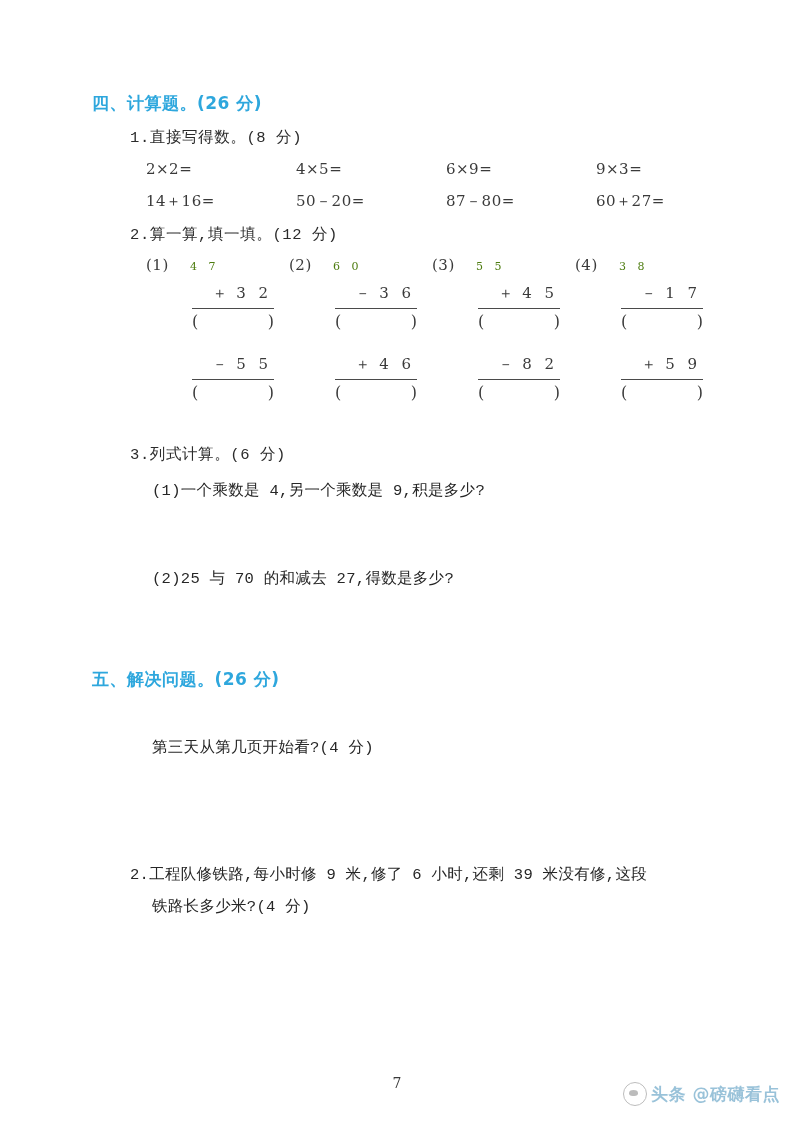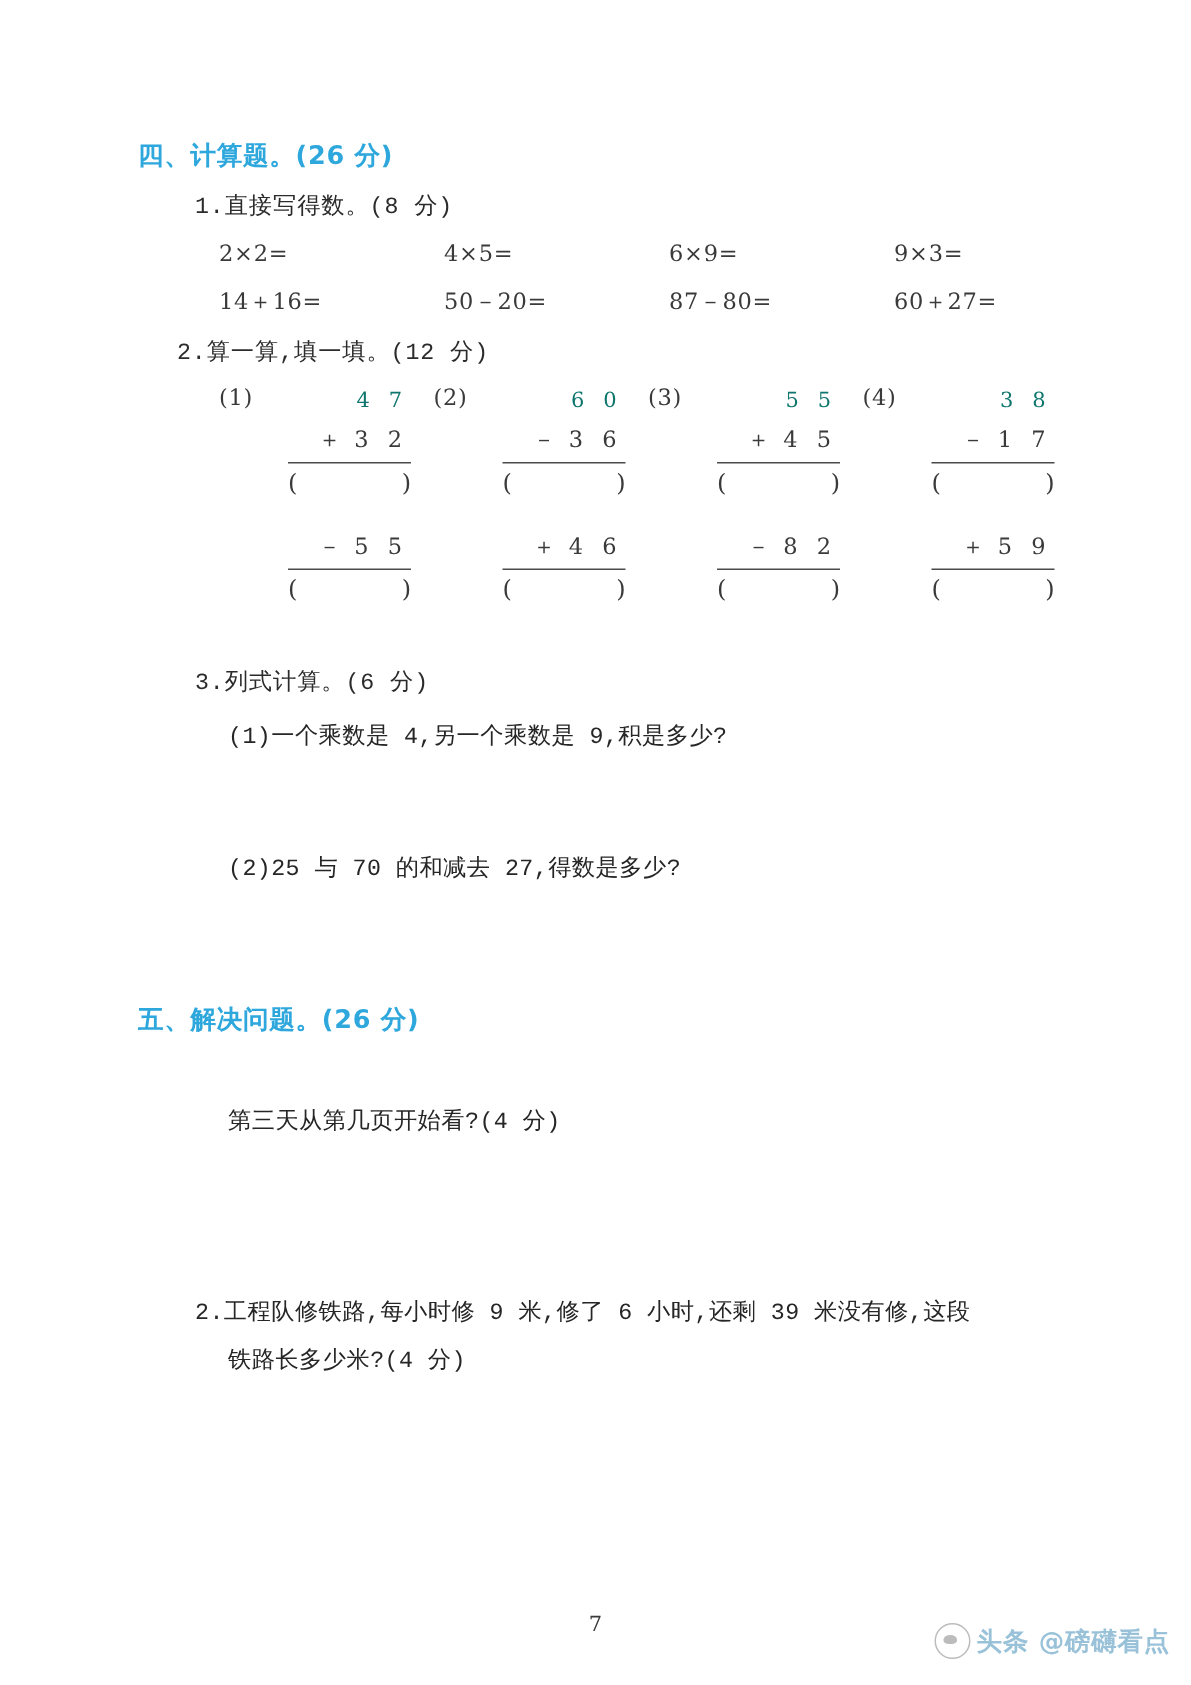--- a/index.html
+++ b/index.html
@@ -87,23 +87,22 @@
     top: 0;
     font-size: 15px;
     color: #3a3a3a;
     letter-spacing: 0.5px;
   }
   .vstack {
     margin-left: 44px;
     width: 86px;
   }
   .vline-num {
-    text-align: right;
-    font-size: 14px;
-    color: #0f766e;
+    font-size: 11px;
+    color: #4d7c0f;
     letter-spacing: 4px;
     padding-right: 4px;
     height: 22px;
     line-height: 22px;
     white-space: nowrap;
   }
   .vline-op {
     font-size: 15px;
     color: #3a3a3a;
     height: 30px;
@@ -203,21 +202,21 @@
     <span class="cell">9×3=</span>
   </div>
 
   <div class="hrow" style="top:192px;">
     <span class="cell">14＋16=</span>
     <span class="cell">50－20=</span>
     <span class="cell">87－80=</span>
     <span class="cell">60＋27=</span>
   </div>
 
-  <div class="t t-sub" style="left:118px; top:224px;text-align:right;">2.算一算,填一填。(12 分)</div>
+  <div class="t t-sub" style="left:130px; top:224px;text-align:right;">2.算一算,填一填。(12 分)</div>
 
   <div class="vgrid">
 
     <div class="vcol">
       <span class="idx">(1)</span>
       <div class="vstack">
         <div class="vline-num">4 7</div>
         <div class="vline-op">
           <span class="op">＋</span>
           <span class="digits">3 2</span>

